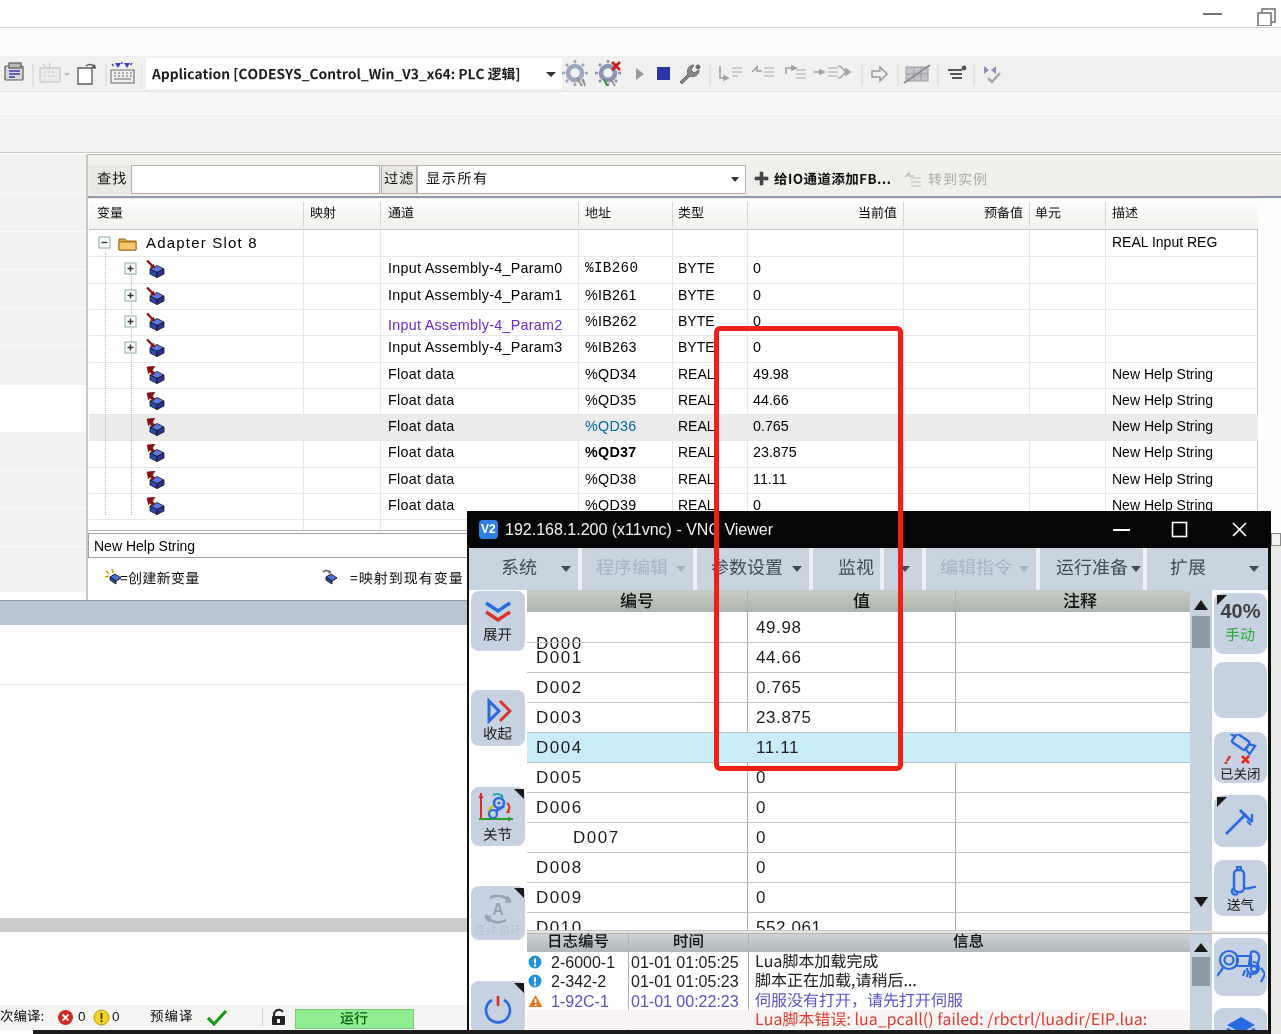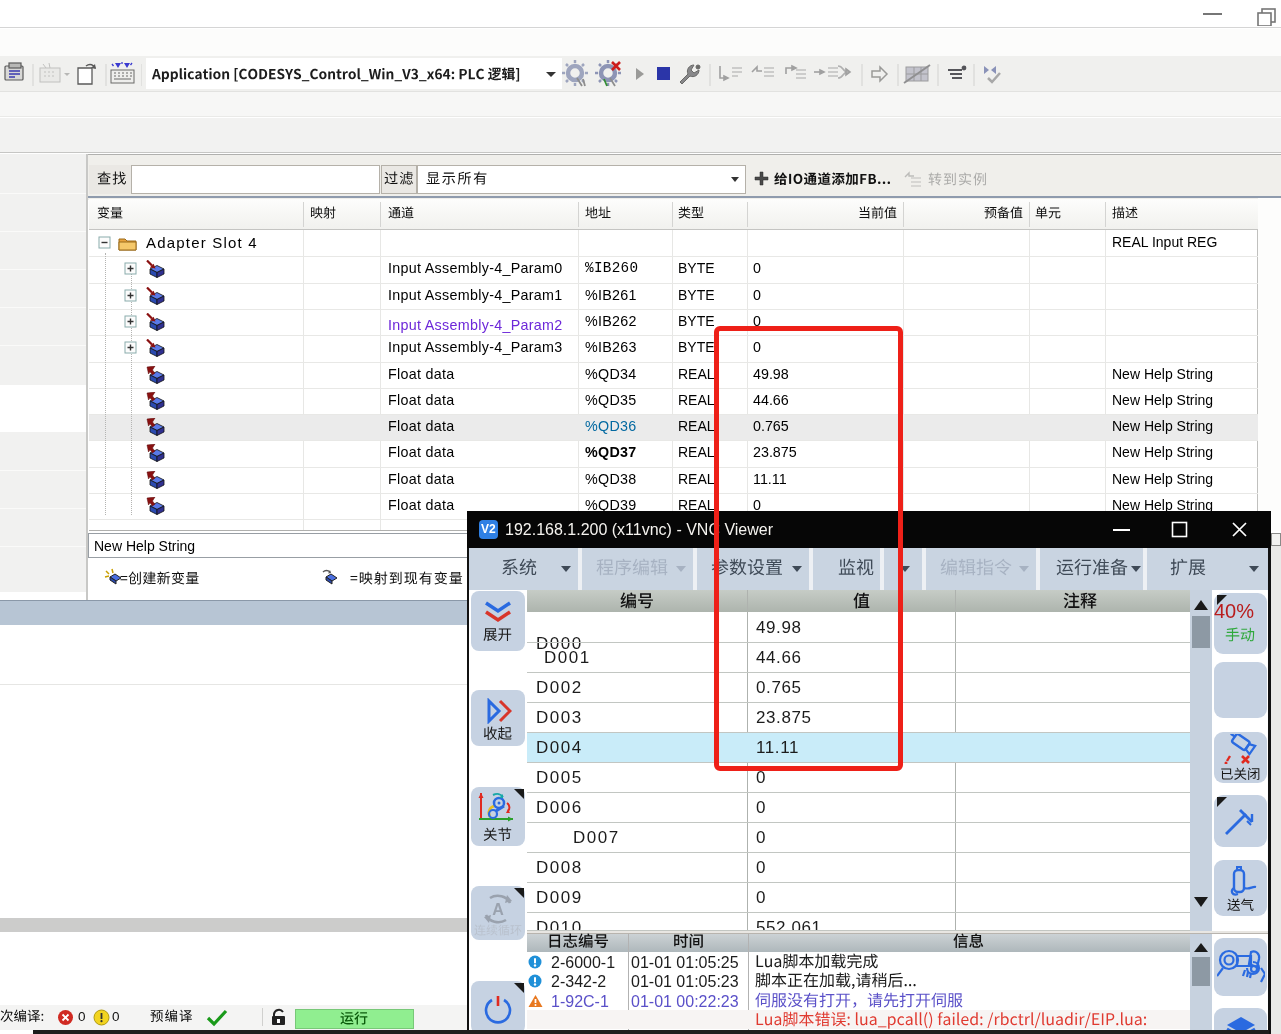--- a/index.html
+++ b/index.html
@@ -525,21 +525,21 @@
     <div style="position:absolute;left:105px;top:253px;width:1px;height:262px;border-left:1px dotted #b4b4b2"></div>
     <div style="position:absolute;left:131px;top:266px;width:1px;height:249px;border-left:1px dotted #b4b4b2"></div>
     <svg style="position:absolute;left:98px;top:236px;" width="14" height="14" viewBox="0 0 14 14">
       <rect x="1" y="1" width="11" height="11" fill="#fcfcfc" stroke="#8aacac"></rect>
       <path d="M3.5 6.5h6" stroke="#333" stroke-width="1.4"></path>
     </svg>
     <svg style="position:absolute;left:117px;top:234px;" width="21" height="18" viewBox="0 0 21 18">
       <path d="M2 5h6l2 2h9v9H2z" fill="#e8a33d" stroke="#9a6a1a"></path>
       <path d="M2 8h17v8H2z" fill="#f5c86a" stroke="#9a6a1a"></path>
     </svg>
-    <div style="position:absolute;top:234px;font-family:Liberation Sans,sans-serif;font-size:15px;color:#000;font-weight:400;white-space:pre;line-height:1.2;letter-spacing:1.2px;left:146px;">Adapter Slot 4</div>
+    <div style="position:absolute;top:234px;font-family:Liberation Sans,sans-serif;font-size:15px;color:#000;font-weight:400;white-space:pre;line-height:1.2;letter-spacing:1.2px;left:146px;">Adapter Slot 8</div>
     <div style="position:absolute;top:234px;font-family:Liberation Sans,sans-serif;font-size:14px;color:#000;font-weight:400;white-space:pre;line-height:1.2;left:1112px;">REAL Input REG</div>
     <svg style="position:absolute;left:124px;top:262px;" width="14" height="14" viewBox="0 0 14 14">
       <rect x="1" y="1" width="11" height="11" fill="#fcfcfc" stroke="#8aacac"></rect>
       <path d="M3.5 6.5h6M6.5 3.5v6" stroke="#333" stroke-width="1.4"></path>
     </svg>
     <svg style="position:absolute;left:146px;top:260px;" width="19" height="18" viewBox="0 0 19 18">
       <path d="M4 9l7-3.5 7 3.5-7 3.5z" fill="#5a7ae8" stroke="#111" stroke-width="0.8"></path>
       <path d="M4 9v5l7 3.5v-5z" fill="#2a4ab0" stroke="#111" stroke-width="0.8"></path>
       <path d="M18 9v5l-7 3.5v-5z" fill="#303090" stroke="#111" stroke-width="0.8"></path>
       <path d="M1 0.5L6 5.5" stroke="#8a1111" stroke-width="2.2" fill="none"></path>
@@ -1097,21 +1097,21 @@
             </g>
           </g>
         </svg>
       </div>
       <div style="position:absolute;left:280px;top:79px;width:1px;height:341px;background:#aeb2ae"></div>
       <div style="position:absolute;left:488px;top:79px;width:1px;height:341px;background:#aeb2ae"></div>
       <div style="position:absolute;left:60px;top:221px;width:663px;height:30px;background:#c9ecf9"></div>
       <div style="position:absolute;top:123px;font-family:Liberation Sans,sans-serif;font-size:17px;color:#1c1c1c;font-weight:400;white-space:pre;line-height:1.15;letter-spacing:1.5px;left:69px;">D000</div>
       <div style="position:absolute;top:107px;font-family:Liberation Sans,sans-serif;font-size:17px;color:#1c1c1c;font-weight:400;white-space:pre;line-height:1.15;letter-spacing:0.6px;left:289px;">49.98</div>
       <div style="position:absolute;left:60px;top:131px;width:663px;height:1px;background:#c2c6c2"></div>
-      <div style="position:absolute;top:137px;font-family:Liberation Sans,sans-serif;font-size:17px;color:#1c1c1c;font-weight:400;white-space:pre;line-height:1.15;letter-spacing:1.5px;left:69px;margin-left:8px;">D001</div>
+      <div style="position:absolute;top:137px;font-family:Liberation Sans,sans-serif;font-size:17px;color:#1c1c1c;font-weight:400;white-space:pre;line-height:1.15;letter-spacing:1.5px;left:69px;">D001</div>
       <div style="position:absolute;top:137px;font-family:Liberation Sans,sans-serif;font-size:17px;color:#1c1c1c;font-weight:400;white-space:pre;line-height:1.15;letter-spacing:0.6px;left:289px;">44.66</div>
       <div style="position:absolute;left:60px;top:161px;width:663px;height:1px;background:#c2c6c2"></div>
       <div style="position:absolute;top:167px;font-family:Liberation Sans,sans-serif;font-size:17px;color:#1c1c1c;font-weight:400;white-space:pre;line-height:1.15;letter-spacing:1.5px;left:69px;">D002</div>
       <div style="position:absolute;top:167px;font-family:Liberation Sans,sans-serif;font-size:17px;color:#1c1c1c;font-weight:400;white-space:pre;line-height:1.15;letter-spacing:0.6px;left:289px;">0.765</div>
       <div style="position:absolute;left:60px;top:191px;width:663px;height:1px;background:#c2c6c2"></div>
       <div style="position:absolute;top:197px;font-family:Liberation Sans,sans-serif;font-size:17px;color:#1c1c1c;font-weight:400;white-space:pre;line-height:1.15;letter-spacing:1.5px;left:69px;">D003</div>
       <div style="position:absolute;top:197px;font-family:Liberation Sans,sans-serif;font-size:17px;color:#1c1c1c;font-weight:400;white-space:pre;line-height:1.15;letter-spacing:0.6px;left:289px;">23.875</div>
       <div style="position:absolute;left:60px;top:221px;width:663px;height:1px;background:#c2c6c2"></div>
       <div style="position:absolute;top:227px;font-family:Liberation Sans,sans-serif;font-size:17px;color:#1c1c1c;font-weight:400;white-space:pre;line-height:1.15;letter-spacing:1.5px;left:69px;">D004</div>
       <div style="position:absolute;top:227px;font-family:Liberation Sans,sans-serif;font-size:17px;color:#1c1c1c;font-weight:400;white-space:pre;line-height:1.15;letter-spacing:0.6px;left:289px;">11.11</div>
@@ -1489,21 +1489,21 @@
       </div>
       <div style="position:absolute;left:723px;top:423px;width:22px;height:96px;background:#c7d2df"></div>
       <svg style="position:absolute;left:726px;top:431px;" width="16" height="11" viewBox="0 0 16 11">
         <path d="M8 1L1 10h14z" fill="#1a1a1a"></path>
       </svg>
       <div style="position:absolute;left:725px;top:446px;width:18px;height:29px;background:#8d99a4"></div>
       <div style="position:absolute;left:747px;top:82px;width:53px;height:61px;background:#c6d2e2;border-radius:9px"></div>
       <svg style="position:absolute;left:749px;top:83px;" width="12" height="12" viewBox="0 0 12 12">
         <path d="M1 1h10v10z" fill="#1a1a1a" transform="rotate(-90 6 6)"></path>
       </svg>
-      <div style="position:absolute;top:89px;font-family:Liberation Sans,sans-serif;font-size:20px;color:#b91c1c;font-weight:400;white-space:pre;line-height:1.15;left:747px;width:33px;text-align:center;">40%</div>
+      <div style="position:absolute;top:89px;font-family:Liberation Sans,sans-serif;font-size:20px;color:#404040;font-weight:700;white-space:pre;line-height:1.15;left:747px;width:53px;text-align:center;">40%</div>
       <div style="position:absolute;left:758px;top:116px">
         <svg width="30" height="18" style="display:block;overflow:visible">
           <g transform="translate(0,13.20) scale(0.015000,-0.015000)" fill="#2fa83c">
             <g transform="translate(0 0)">
               <path d="M50 322V248H463V25C463 5 454 -2 432 -3C409 -3 330 -4 246 -2C258 -22 272 -55 278 -76C383 -77 449 -76 487 -63C524 -51 540 -29 540 25V248H953V322H540V484H896V556H540V719C658 733 768 753 853 778L798 839C645 791 354 765 116 753C123 737 132 707 134 688C238 692 352 699 463 710V556H117V484H463V322Z"></path>
             </g>
             <g transform="translate(1000 0)">
               <path d="M89 758V691H476V758ZM653 823C653 752 653 680 650 609H507V537H647C635 309 595 100 458 -25C478 -36 504 -61 517 -79C664 61 707 289 721 537H870C859 182 846 49 819 19C809 7 798 4 780 4C759 4 706 4 650 10C663 -12 671 -43 673 -64C726 -68 781 -68 812 -65C844 -62 864 -53 884 -27C919 17 931 159 945 571C945 582 945 609 945 609H724C726 680 727 752 727 823ZM89 44 90 45V43C113 57 149 68 427 131L446 64L512 86C493 156 448 275 410 365L348 348C368 301 388 246 406 194L168 144C207 234 245 346 270 451H494V520H54V451H193C167 334 125 216 111 183C94 145 81 118 65 113C74 95 85 59 89 44Z"></path>
             </g>
           </g>

